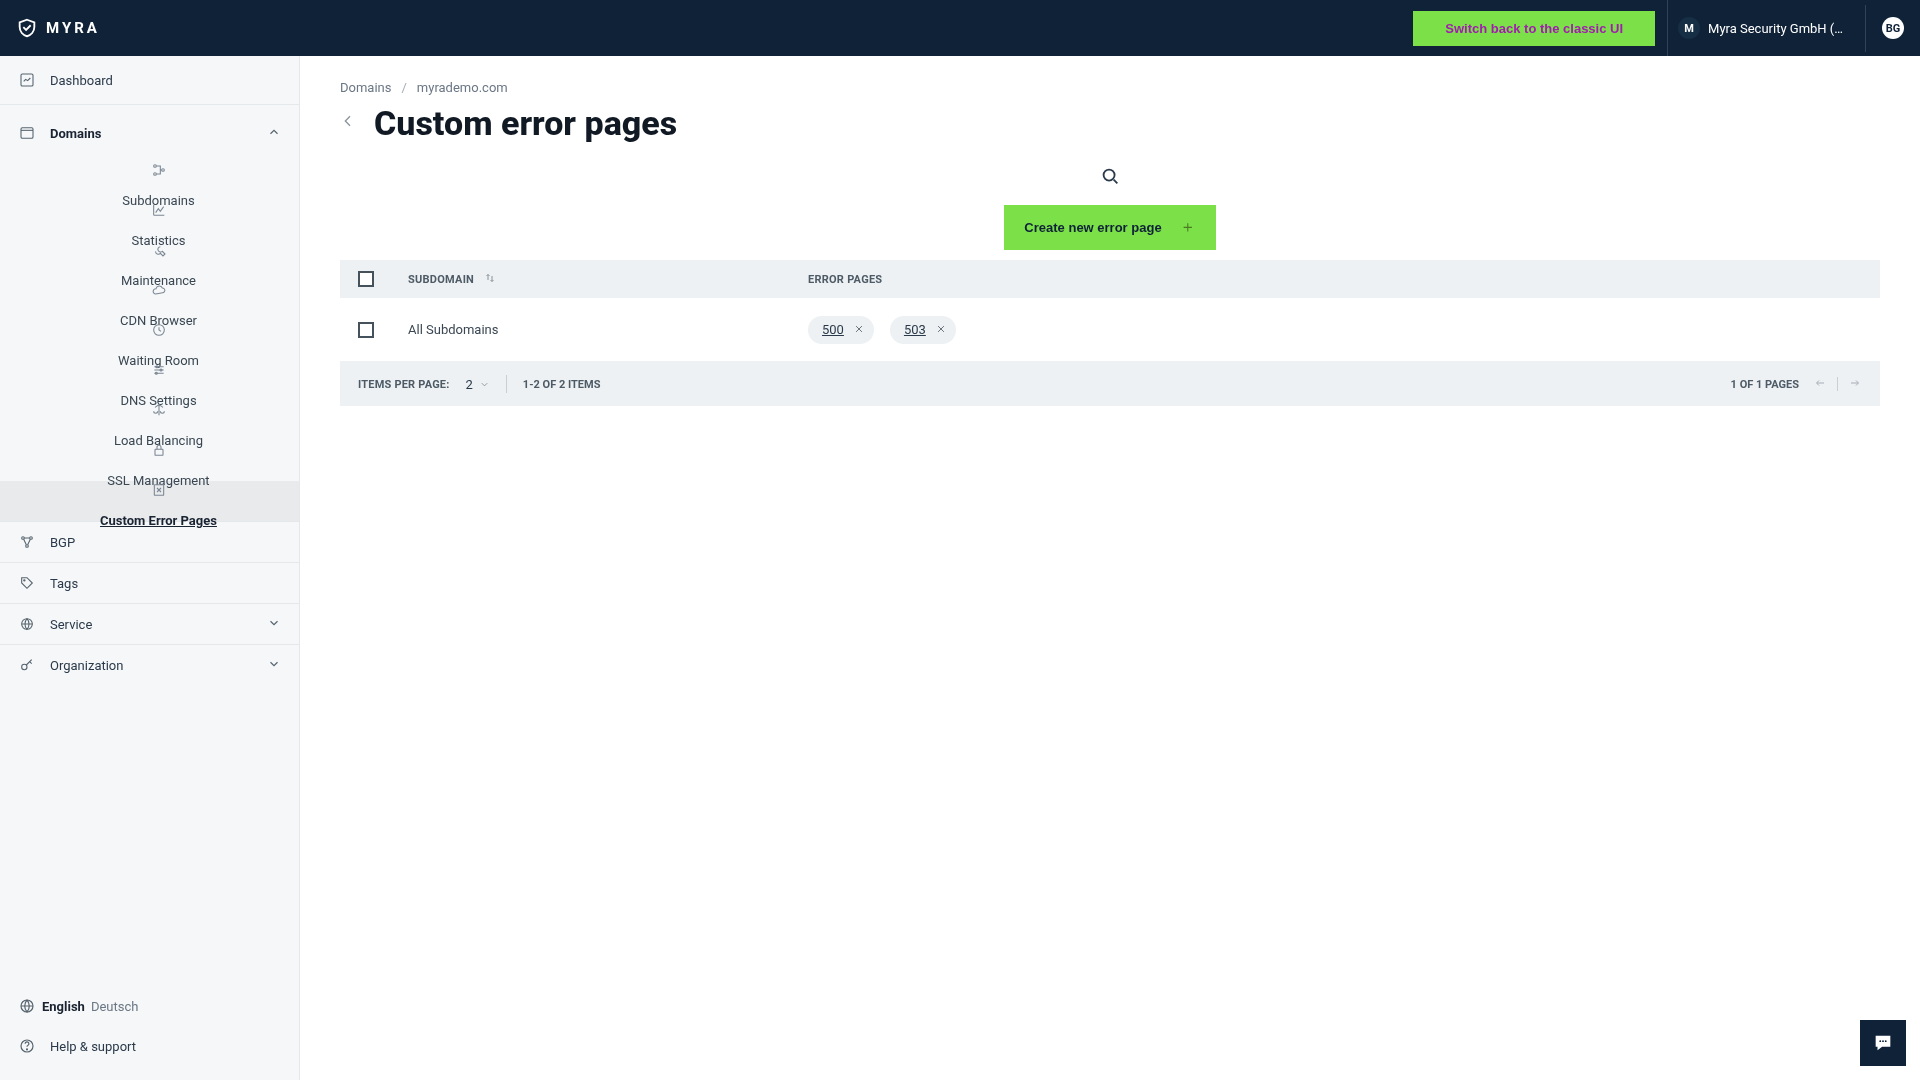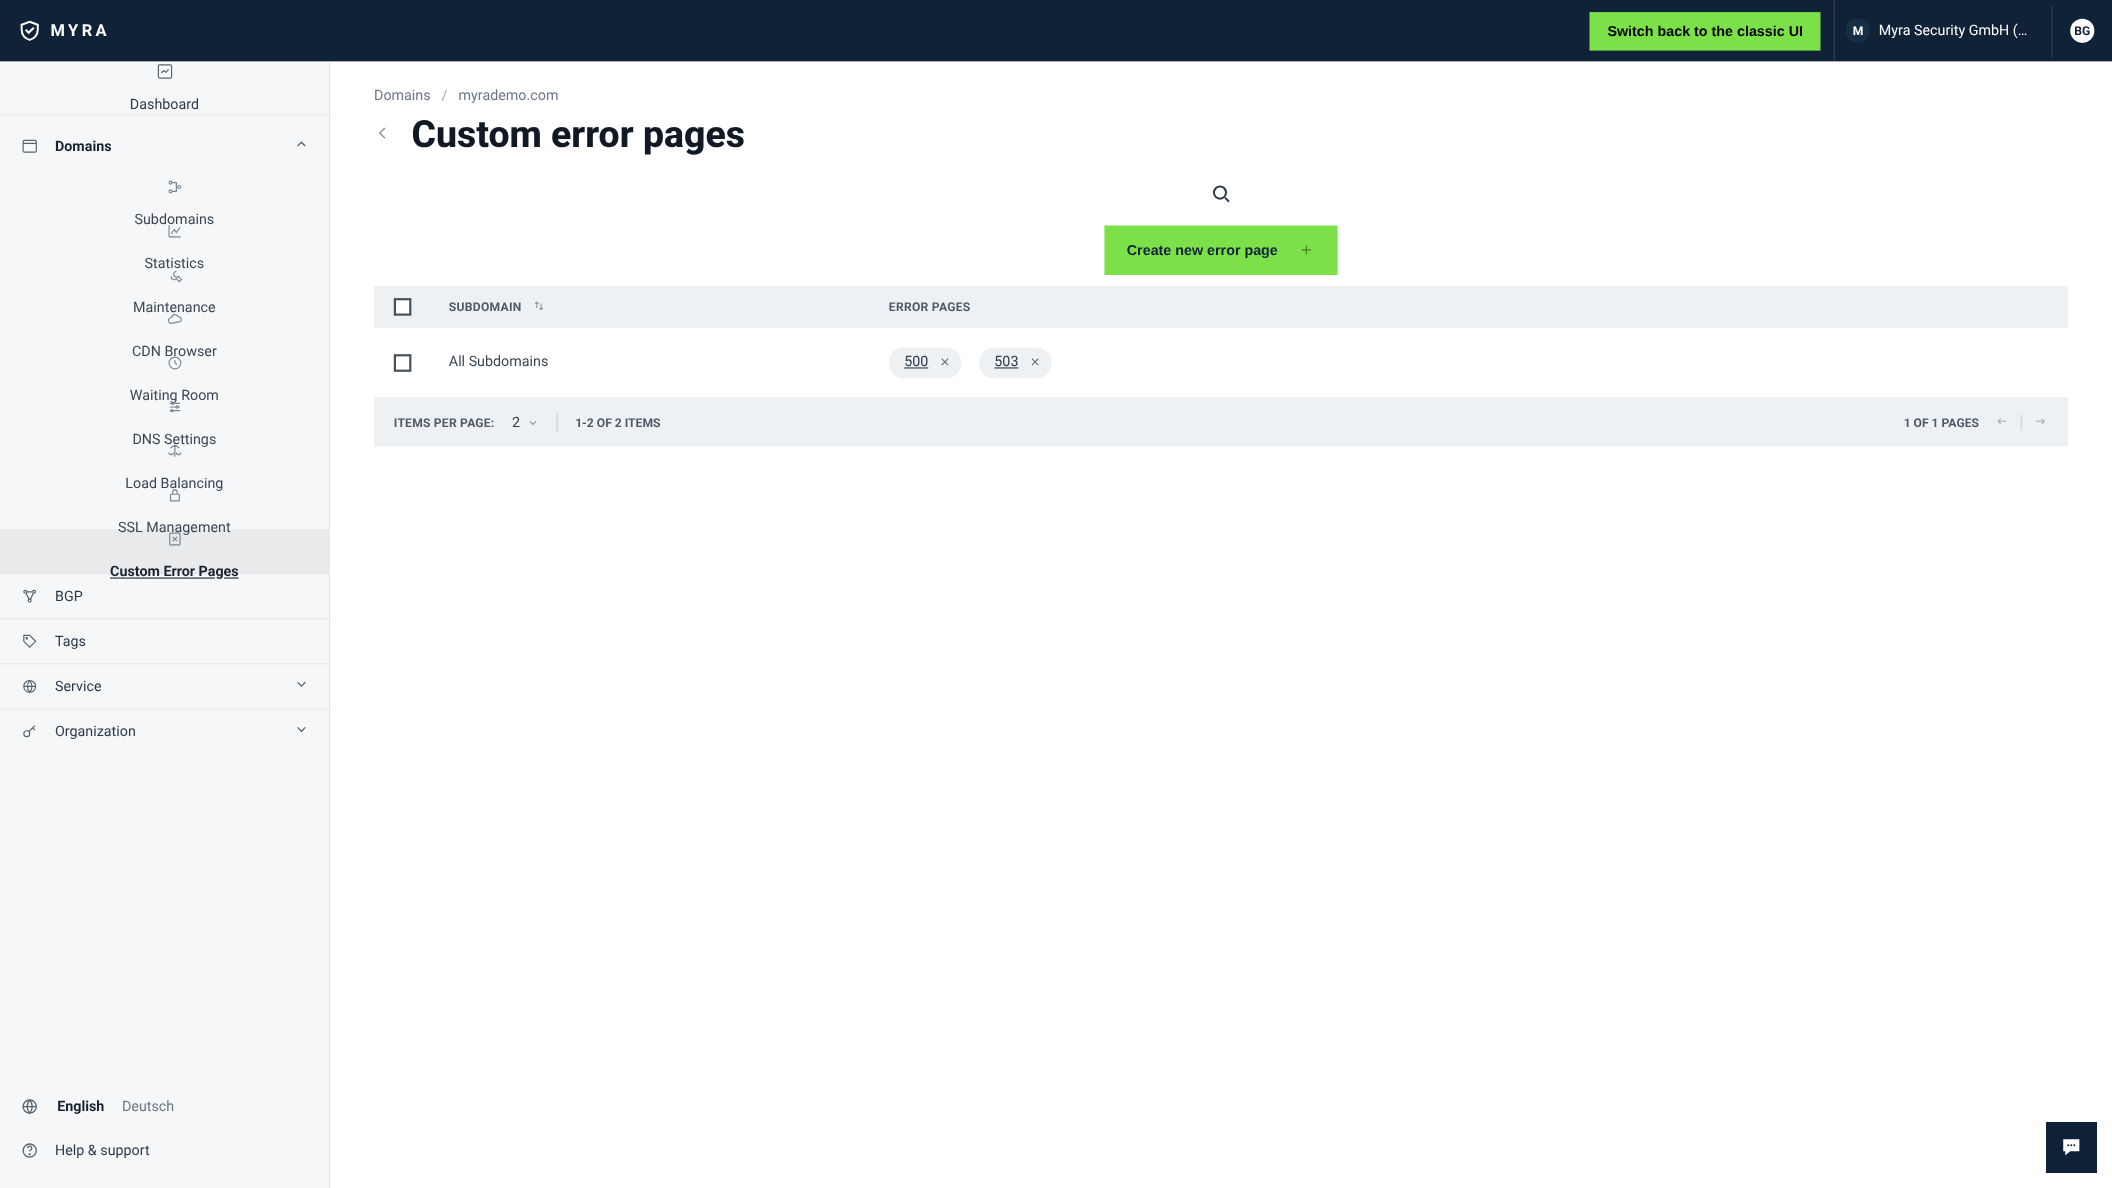--- a/index.html
+++ b/index.html
@@ -4,47 +4,47 @@
 <style>
 * { box-sizing: border-box; margin: 0; padding: 0; }
 body { font-family: -apple-system, BlinkMacSystemFont, "Segoe UI", Roboto, "Helvetica Neue", Arial, sans-serif; color: #1a2332; background: #fff; width: 1920px; height: 1080px; overflow: hidden; }
 
 
 .header { height: 56px; background: #0f2238; display: flex; align-items: center; padding: 0 16px; justify-content: space-between; }
 .header-left { display: flex; align-items: center; }
 .logo { display: flex; align-items: center; gap: 8px; color: #fff; font-weight: 700; letter-spacing: 3px; font-size: 15px; }
 .logo-icon { width: 22px; height: 22px; }
 .header-right { display: flex; align-items: center; gap: 12px; }
-.btn-classic { background: #7ce048; color: #000000; font-weight: 700; padding: 10px 16px; font-size: 13px; border: none; cursor: pointer; }
+.btn-classic { background: #7ce048; color: #a21caf; font-weight: 700; padding: 10px 32px; font-size: 13px; border: none; cursor: pointer; }
 .org-block { display: flex; align-items: center; gap: 8px; color: #fff; font-size: 13px; padding: 0 10px; border-left: 1px solid rgba(255,255,255,.15); height: 56px; }
 .org-badge { width: 22px; height: 22px; border-radius: 50%; background: #fff; color: #0f2238; font-size: 11px; font-weight: 700; display: flex; align-items: center; justify-content: center; }
 .org-badge.dark { background: #172f45; color: #fff; }
 .user-badge-wrap { border-left: 1px solid rgba(255,255,255,.15); height: 47px; display: flex; align-items: center; padding-left: 16px; }
 
 
 .shell { display: flex; height: calc(1080px - 56px); }
 .sidebar { width: 300px; background: #f5f7f8; border-right: 1px solid #e5e8eb; display: flex; flex-direction: column; }
 .main { flex: 1; background: #fff; padding: 24px 40px; overflow: auto; }
 
 
 .nav-list { list-style: none; }
 .nav-item { display: flex; align-items: center; gap: 14px; height: 40px; padding: 0 18px; font-size: 13px; color: #2b3a4a; cursor: pointer; }
-.nav-item.top { height: 48px; flex-direction: column; }
+.nav-item.top { height: 48px; }
 .nav-item .ico { width: 18px; height: 18px; flex: 0 0 18px; display: flex; align-items: center; justify-content: center; color: #56646f; }
 .nav-item .ico svg { width: 16px; height: 16px; }
 .nav-item.section { font-weight: 700; color: #1a2332; height: 56px; }
 .nav-item.sub { padding-left: 36px; font-size: 13px; color: #3a4753; flex-direction: column; }
 .nav-item.sub .ico { color: #7b8794; }
 .nav-item.sub.active { background: #e8eaec; }
 .nav-item.sub.active .label { font-weight: 700; text-decoration: underline; color: #1a2332; }
 .nav-item .chev { margin-left: auto; color: #56646f; }
 .nav-divider { height: 1px; background: #e5e8eb; margin: 0; }
 .nav-spacer { flex: 1; }
 .sidebar-bottom { padding-bottom: 14px; }
-.lang-row { display: flex; align-items: center; gap: 16px; padding: 0 18px; height: 40px; font-size: 13px; }
+.lang-row { display: flex; align-items: center; gap: 6px; padding: 0 18px; height: 40px; font-size: 13px; }
 .lang-row .ico { width: 18px; height: 18px; color: #56646f; display: flex; align-items: center; justify-content: center; }
 .lang-en { font-weight: 700; }
 .lang-de { color: #6b7785; }
 .help-row { display: flex; align-items: center; gap: 14px; padding: 0 18px; height: 40px; font-size: 13px; color: #2b3a4a; }
 .help-row .ico { width: 18px; height: 18px; color: #56646f; display: flex; align-items: center; justify-content: center; }
 
 
 .breadcrumb { display: flex; align-items: center; gap: 10px; font-size: 13px; color: #6b7785; margin-bottom: 8px; }
 .breadcrumb .crumb { color: #6b7785; }
 .breadcrumb .sep { color: #a5adb5; }

